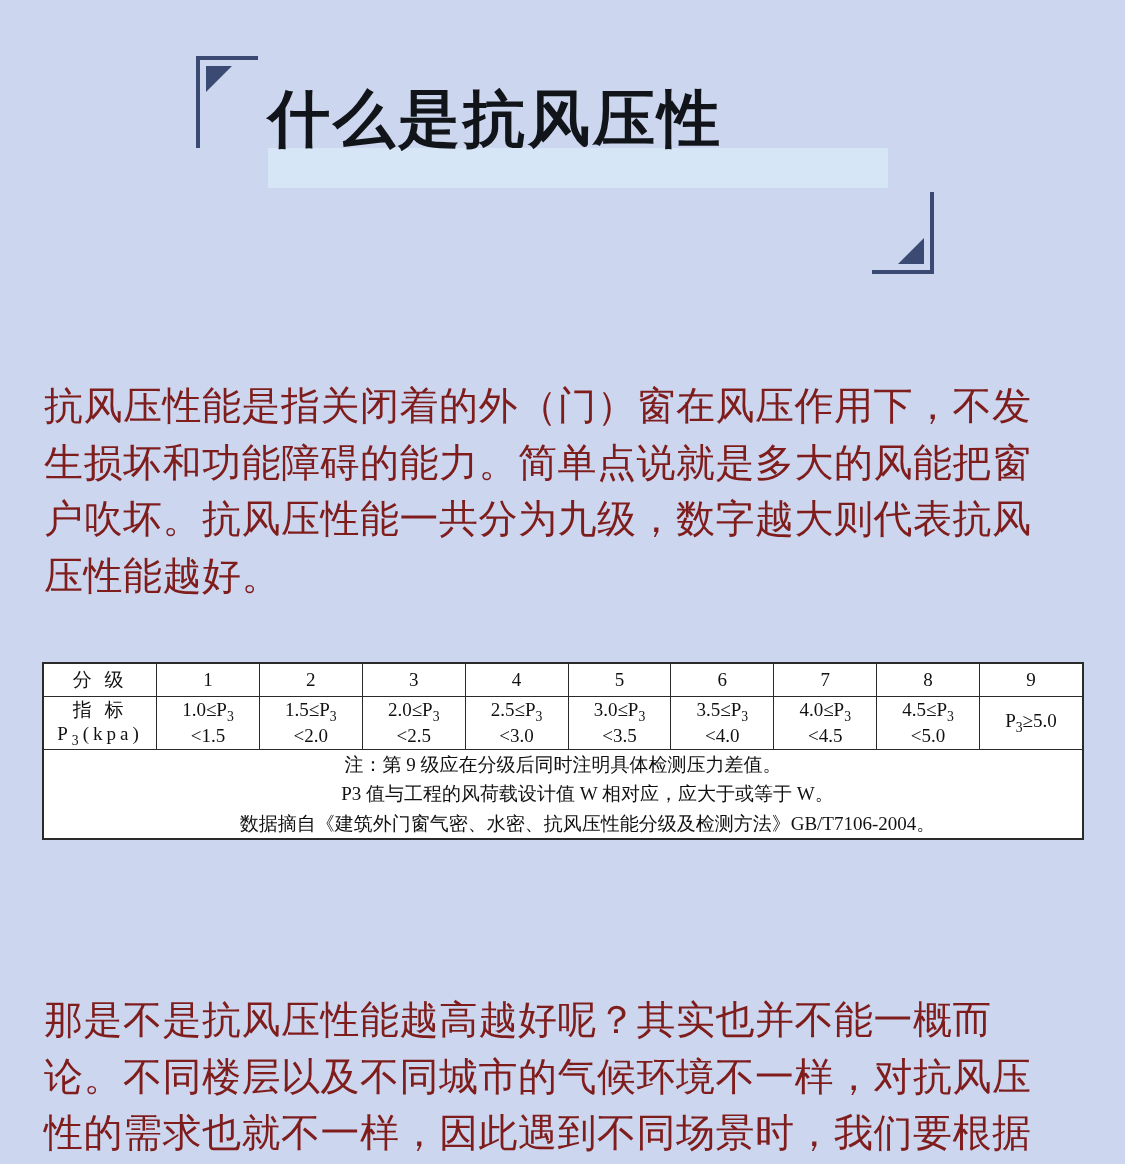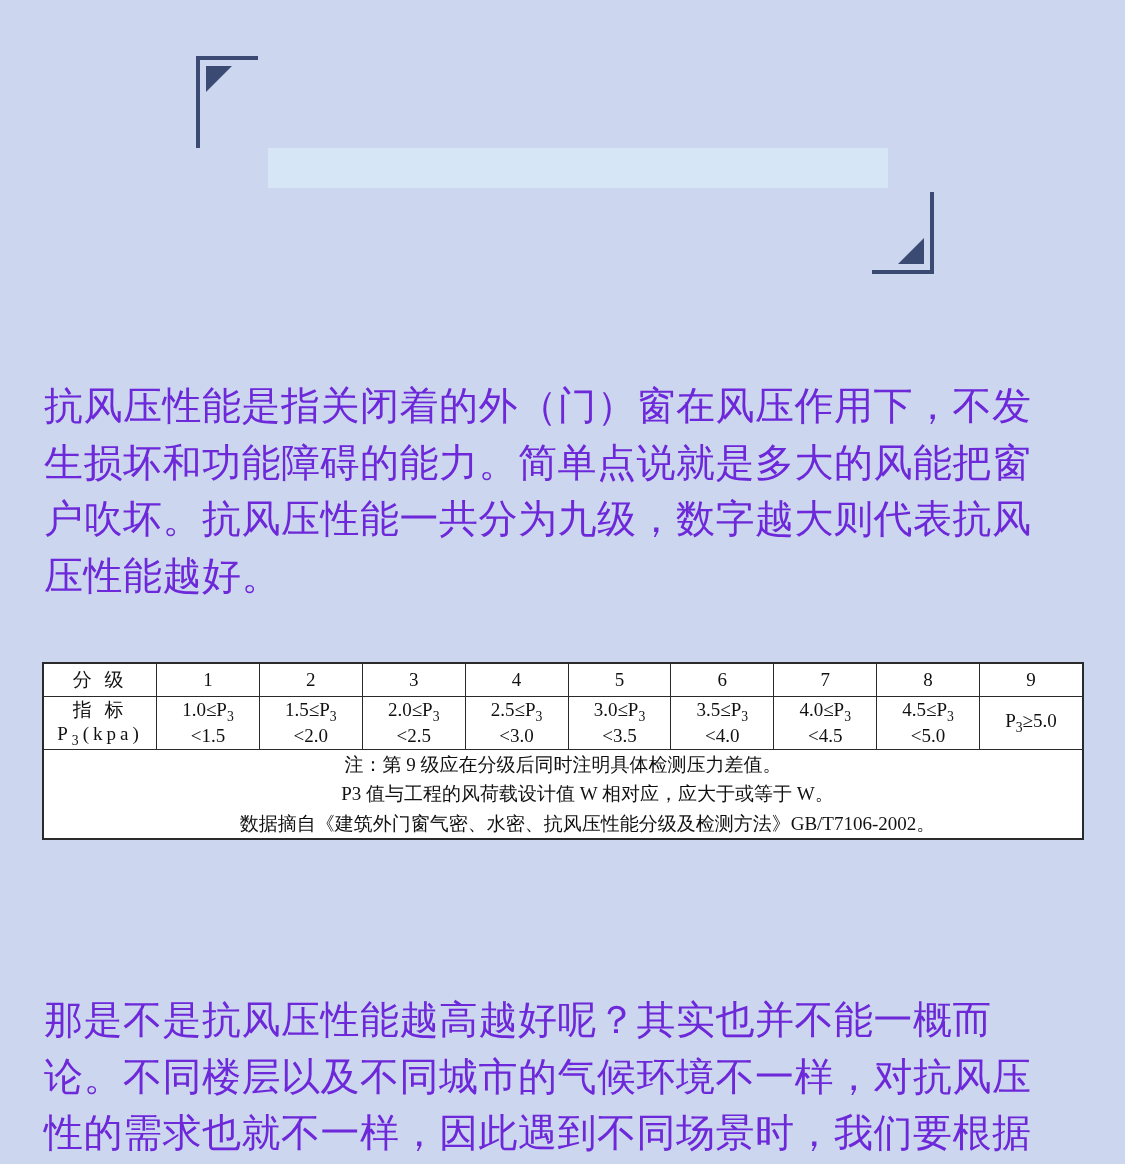--- a/index.html
+++ b/index.html
@@ -80,21 +80,21 @@
     white-space: nowrap;
   }
 
   
   .para {
     position: absolute;
     left: 44px;
     width: 1010px;
     font-size: 39px;
     line-height: 1.45;
-    color: #6d28d9;
+    color: #7f1d1d;
     letter-spacing: 0.5px;
   }
   .para-1 { top: 378px; }
   .para-2 { top: 992px; }
 
   
   .table-wrap {
     position: absolute;
     left: 42px;
     top: 662px;
@@ -148,20 +148,21 @@
   .note-line-indent { padding-left: 16px; display: block; margin-left: 33px; }
   .note-line { display: block; }
 </style>
 </head>
 <body>
 
 <div class="header">
   <div class="corner-tl"></div>
   <div class="corner-br"></div>
   <div class="title-highlight"></div>
+  <div class="page-title">什么是抗风压性</div>
 </div>
 
 <div class="para para-1">抗风压性能是指关闭着的外（门）窗在风压作用下，不发生损坏和功能障碍的能力。简单点说就是多大的风能把窗户吹坏。抗风压性能一共分为九级，数字越大则代表抗风压性能越好。</div>
 
 <div class="table-wrap">
   <table class="grade-table">
     <tbody>
       <tr class="row-head">
         <td class="label-cell">分 级</td>
         <td>1</td>
@@ -213,20 +214,20 @@
         </td>
         <td class="value-cell" rowspan="2">
           <span class="lo">P<sub>3</sub>≥5.0</span>
         </td>
       </tr>
       <tr></tr>
       <tr>
         <td class="note-cell" colspan="10">
           <span class="note-line">注：第 9 级应在分级后同时注明具体检测压力差值。</span>
           <span class="note-line note-line-indent">P3 值与工程的风荷载设计值 W 相对应，应大于或等于 W。</span>
-          <span class="note-line note-line-indent">数据摘自《建筑外门窗气密、水密、抗风压性能分级及检测方法》GB/T7106-2002。</span>
+          <span class="note-line note-line-indent">数据摘自《建筑外门窗气密、水密、抗风压性能分级及检测方法》GB/T7106-2004。</span>
         </td>
       </tr>
     </tbody>
   </table>
 </div>
 
 <div class="para para-2">那是不是抗风压性能越高越好呢？其实也并不能一概而论。不同楼层以及不同城市的气候环境不一样，对抗风压性的需求也就不一样，因此遇到不同场景时，我们要根据实际情况考虑。</div>
 
 </body></html>

